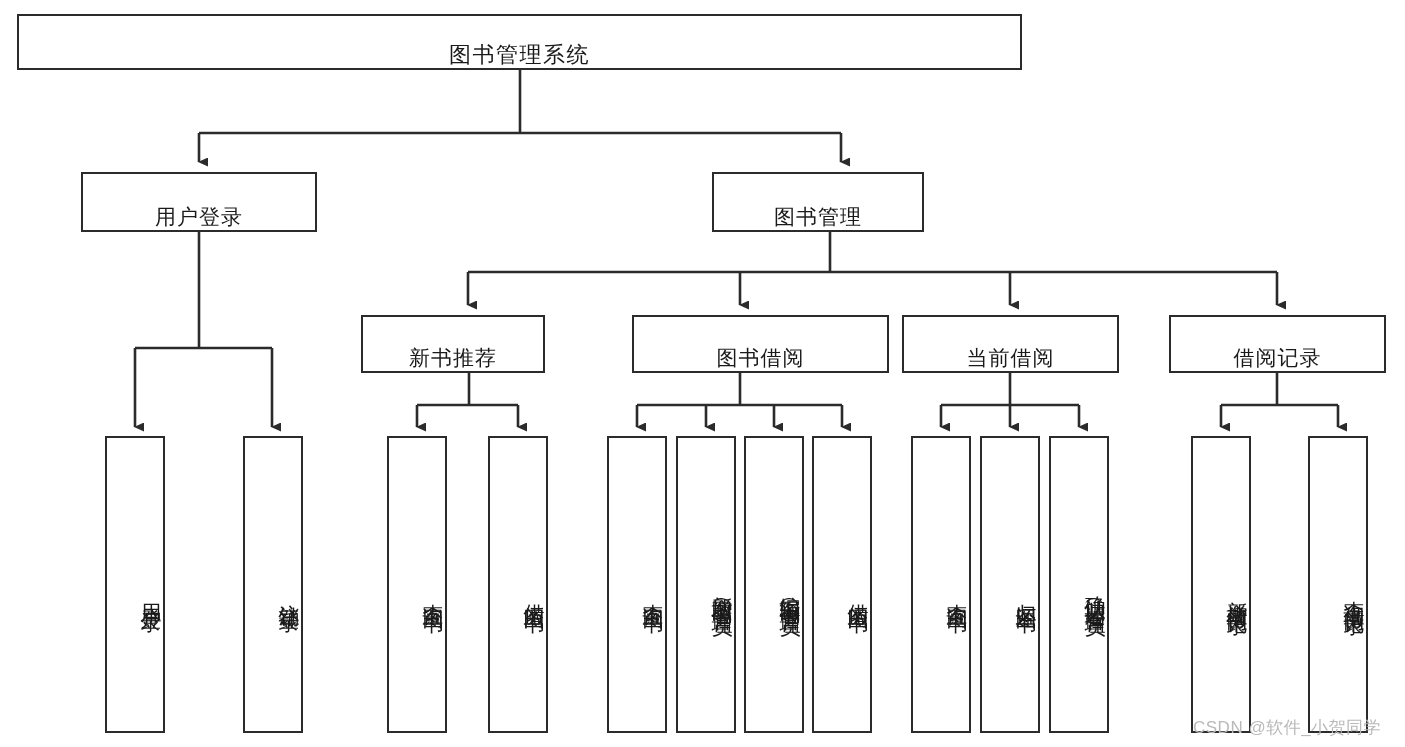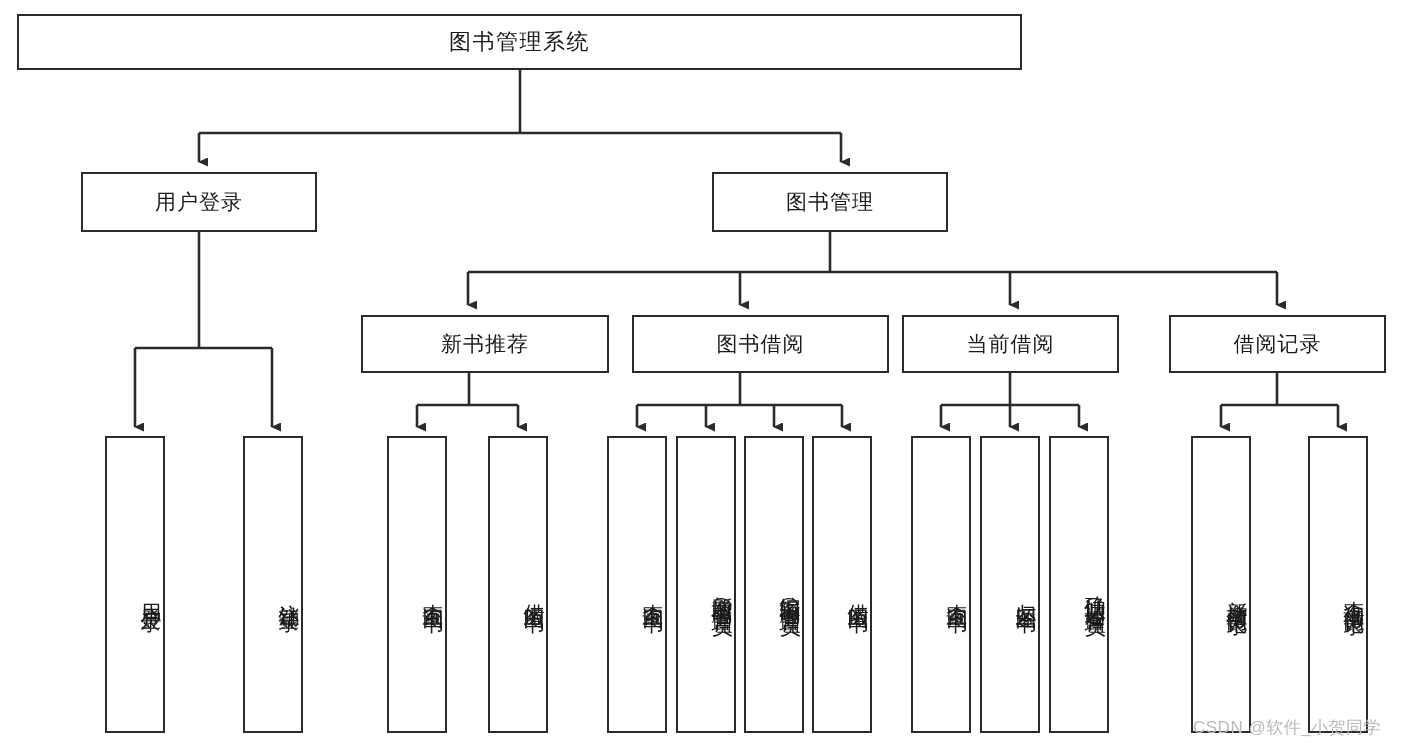--- a/index.html
+++ b/index.html
@@ -26,21 +26,21 @@
     height: 747px;
     pointer-events: none;
   }
   .node {
     position: absolute;
     box-sizing: border-box;
     border: 2px solid #2b2b2b;
     background: #ffffff;
     color: #1a1a1a;
     display: flex;
-    align-items: center;
+    align-items: flex-end;
     justify-content: center;
     text-align: center;
     line-height: 1.18;
     z-index: 2;
   }
   .node.horiz {
     font-size: 21px;
     letter-spacing: 1px;
   }
   .node.root {
@@ -127,25 +127,25 @@
     </g>
   </svg>
 
   <div class="node horiz root" style="left:17px; top:14px; width:1005px; height:56px;">
     <span>图书管理系统</span>
   </div>
 
   <div class="node horiz" style="left:81px; top:172px; width:236px; height:60px;">
     <span>用户登录</span>
   </div>
-  <div class="node horiz" style="left:712px; top:172px; width:236px; height:60px;">
+  <div class="node horiz" style="left:712px; top:172px; width:212px; height:60px;">
     <span>图书管理</span>
   </div>
 
-  <div class="node horiz" style="left:361px; top:315px; width:248px; height:58px;">
+  <div class="node horiz" style="left:361px; top:315px; width:184px; height:58px;">
     <span>新书推荐</span>
   </div>
   <div class="node horiz" style="left:632px; top:315px; width:257px; height:58px;">
     <span>图书借阅</span>
   </div>
   <div class="node horiz" style="left:1169px; top:315px; width:217px; height:58px;">
     <span>借阅记录</span>
   </div>
   <div class="node horiz" style="left:902px; top:315px; width:217px; height:58px;">
     <span>当前借阅</span>

